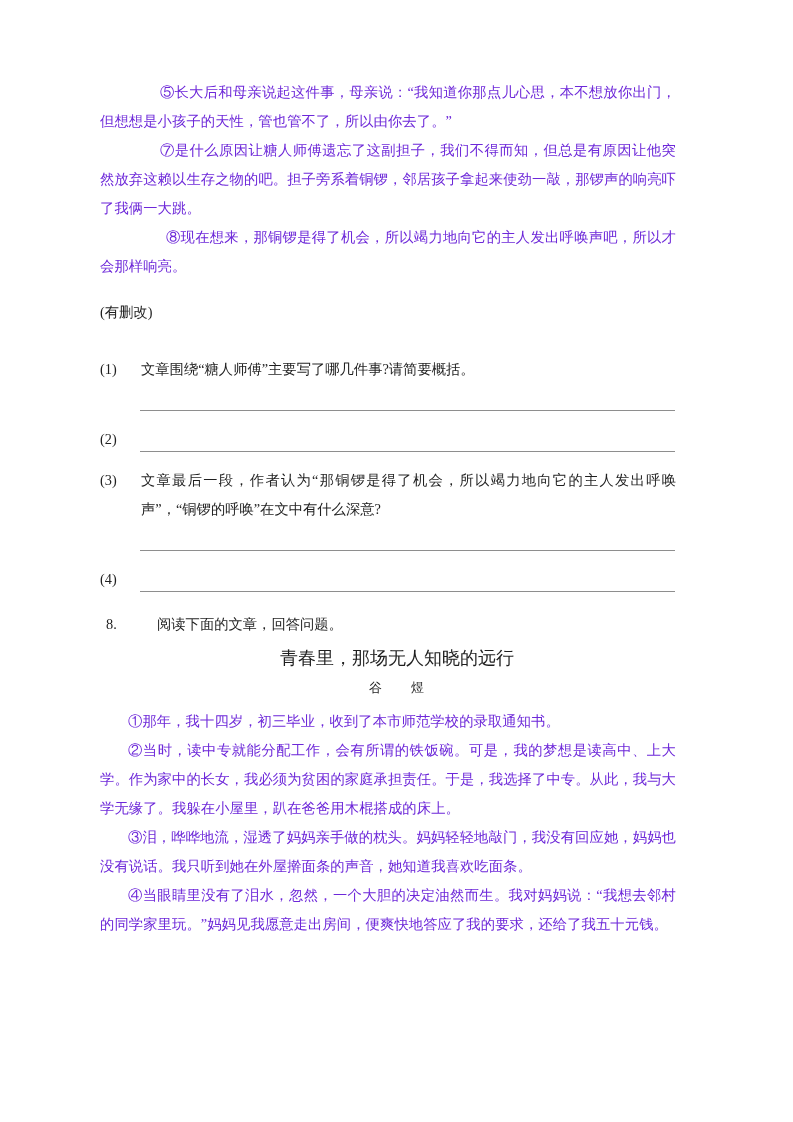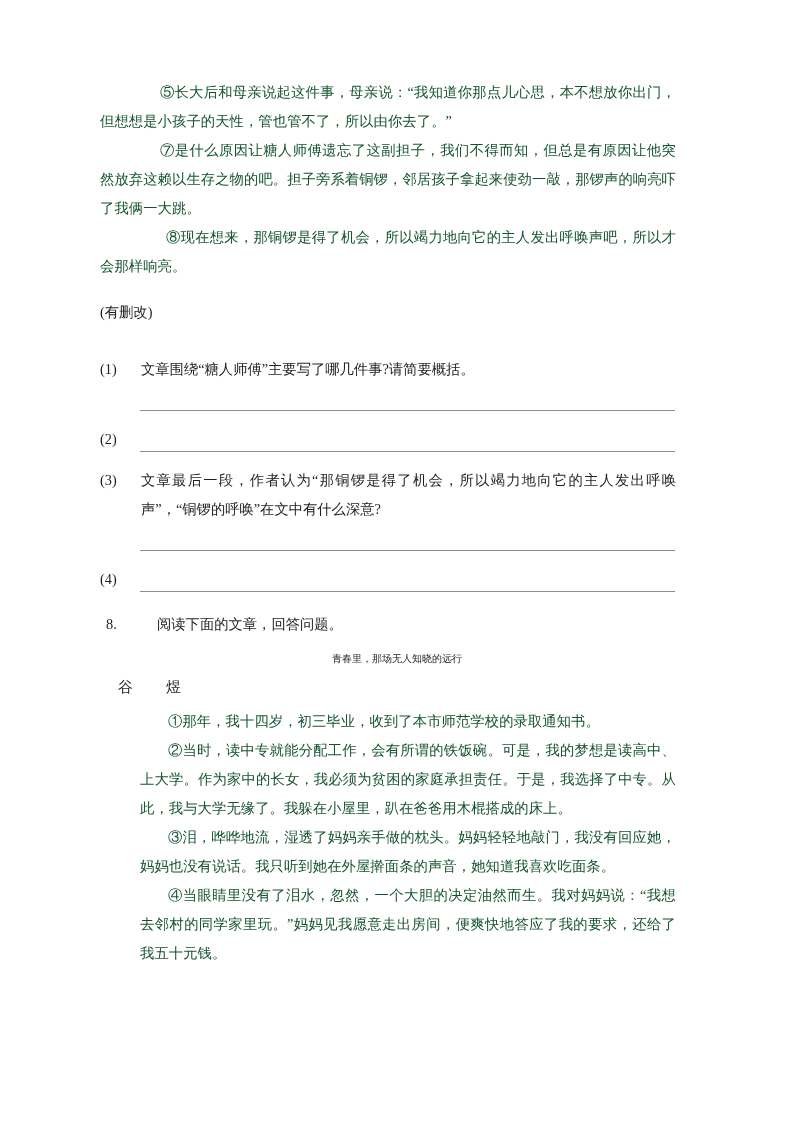--- a/index.html
+++ b/index.html
@@ -31,25 +31,25 @@
   }
 
   
   .para {
     font-size: 14.3px;
     line-height: 29px;
     text-align: justify;
     text-justify: inter-ideograph;
     letter-spacing: 0.1px;
     margin: 0;
-    color: #14532d;
+    color: #6d28d9;
   }
   .para.ind-4 { text-indent: 60px; }
   .para.ind-45 { text-indent: 66px; }
-  .para.ind-2 { text-indent: 28px; margin-left: 40px; }
+  .para.ind-2 { text-indent: 28px; }
 
   .signature {
     font-size: 14.3px;
     line-height: 29px;
     text-align: left;
     margin: 0;
     padding-top: 17px;
     padding-right: 2px;
     color: #1f1f1f;
   }
@@ -88,31 +88,31 @@
     padding-left: 57px;
     color: #1f1f1f;
   }
   .exercise .exnum {
     position: absolute;
     left: 6px;
     top: 0;
   }
 
   .art-title {
-    font-size: 10px;
+    font-size: 18px;
     line-height: 29px;
     text-align: center;
     margin: 0;
     color: #1f1f1f;
     padding-left: 18px;
   }
   .art-author {
-    font-size: 15px;
+    font-size: 13px;
     line-height: 29px;
-    text-align: left;
+    text-align: center;
     margin: 0;
     color: #1f1f1f;
     padding-left: 18px;
     letter-spacing: 1px;
   }
 
   .sp-5  { height: 5px; }
   .sp-14 { height: 14px; }
   .sp-18 { height: 18px; }
   .sp-26 { height: 26px; }

